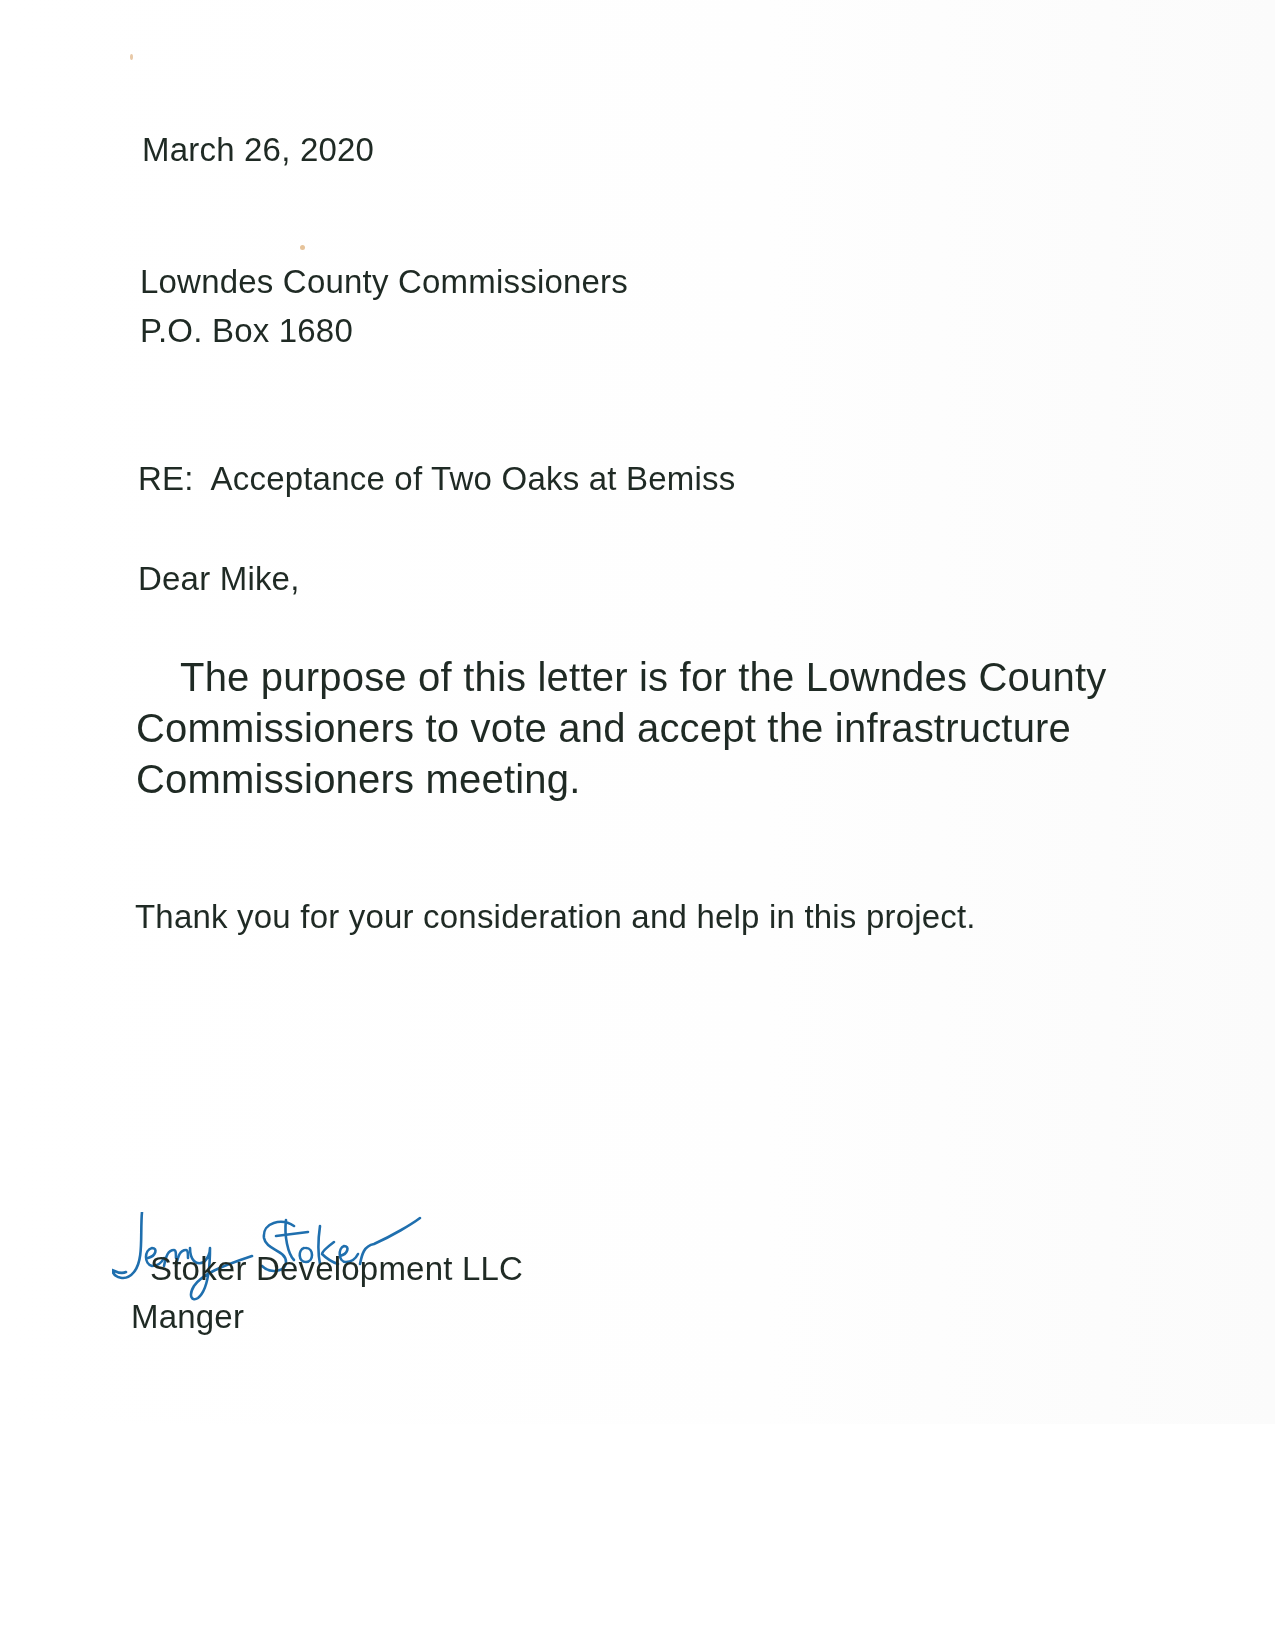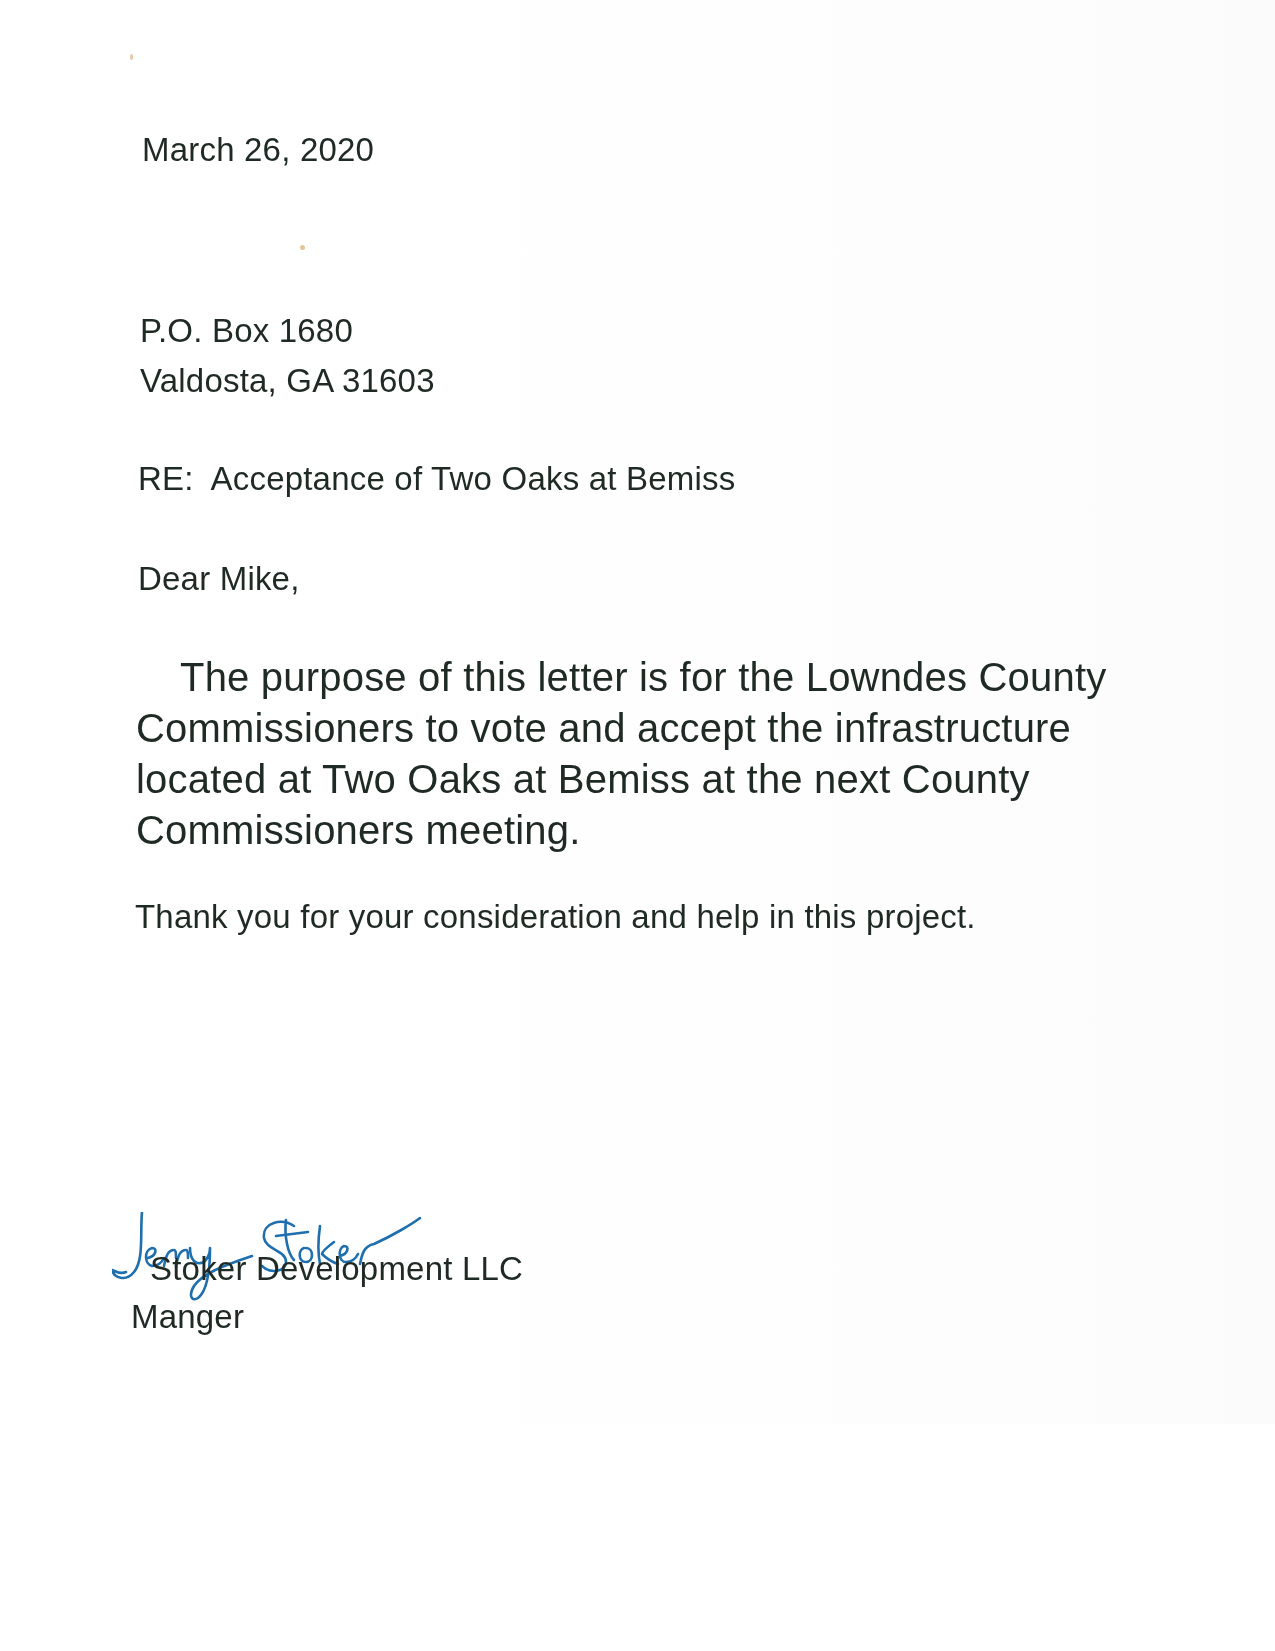--- a/index.html
+++ b/index.html
@@ -49,31 +49,30 @@
       border-radius: 50%;
     }
   </style>
 </head>
 <body>
 
 <div class="page">
 
   <div class="line" style="left:142px; top:130px;">March 26, 2020</div>
 
+  <div class="line" style="left:140px; top:262px;">Lowndes County Commissioners</div>
   <div class="line" style="left:140px; top:311px;">P.O. Box 1680</div>
-  <div class="line" style="left:140px; top:361px;">Valdosta, GA 31603</div>
 
   <div class="line" style="left:138px; top:459px; white-space:pre;">RE:  Acceptance of Two Oaks at Bemiss</div>
 
   <div class="line" style="left:138px; top:559px;">Dear Mike,</div>
 
   <div class="para" style="left:136px; top:652px;">
     <span class="ln" style="padding-left:44px;">The purpose of this letter is for the Lowndes County</span>
     <span class="ln">Commissioners to vote and accept the infrastructure</span>
-    <span class="ln">located at Two Oaks at Bemiss at the next County</span>
     <span class="ln">Commissioners meeting.</span>
   </div>
 
   <div class="line" style="left:135px; top:897px;">Thank you for your consideration and help in this project.</div>
 
 
   <div class="signature">
     <svg width="330" height="110" viewBox="0 0 330 110" fill="none" stroke="#1f6fae" stroke-width="2.6" stroke-linecap="round" stroke-linejoin="round">
 
       <path d="M30 0 C28 22, 32 48, 22 60 C14 70, 2 66, 0 58 C4 60, 10 62, 14 60"></path>

